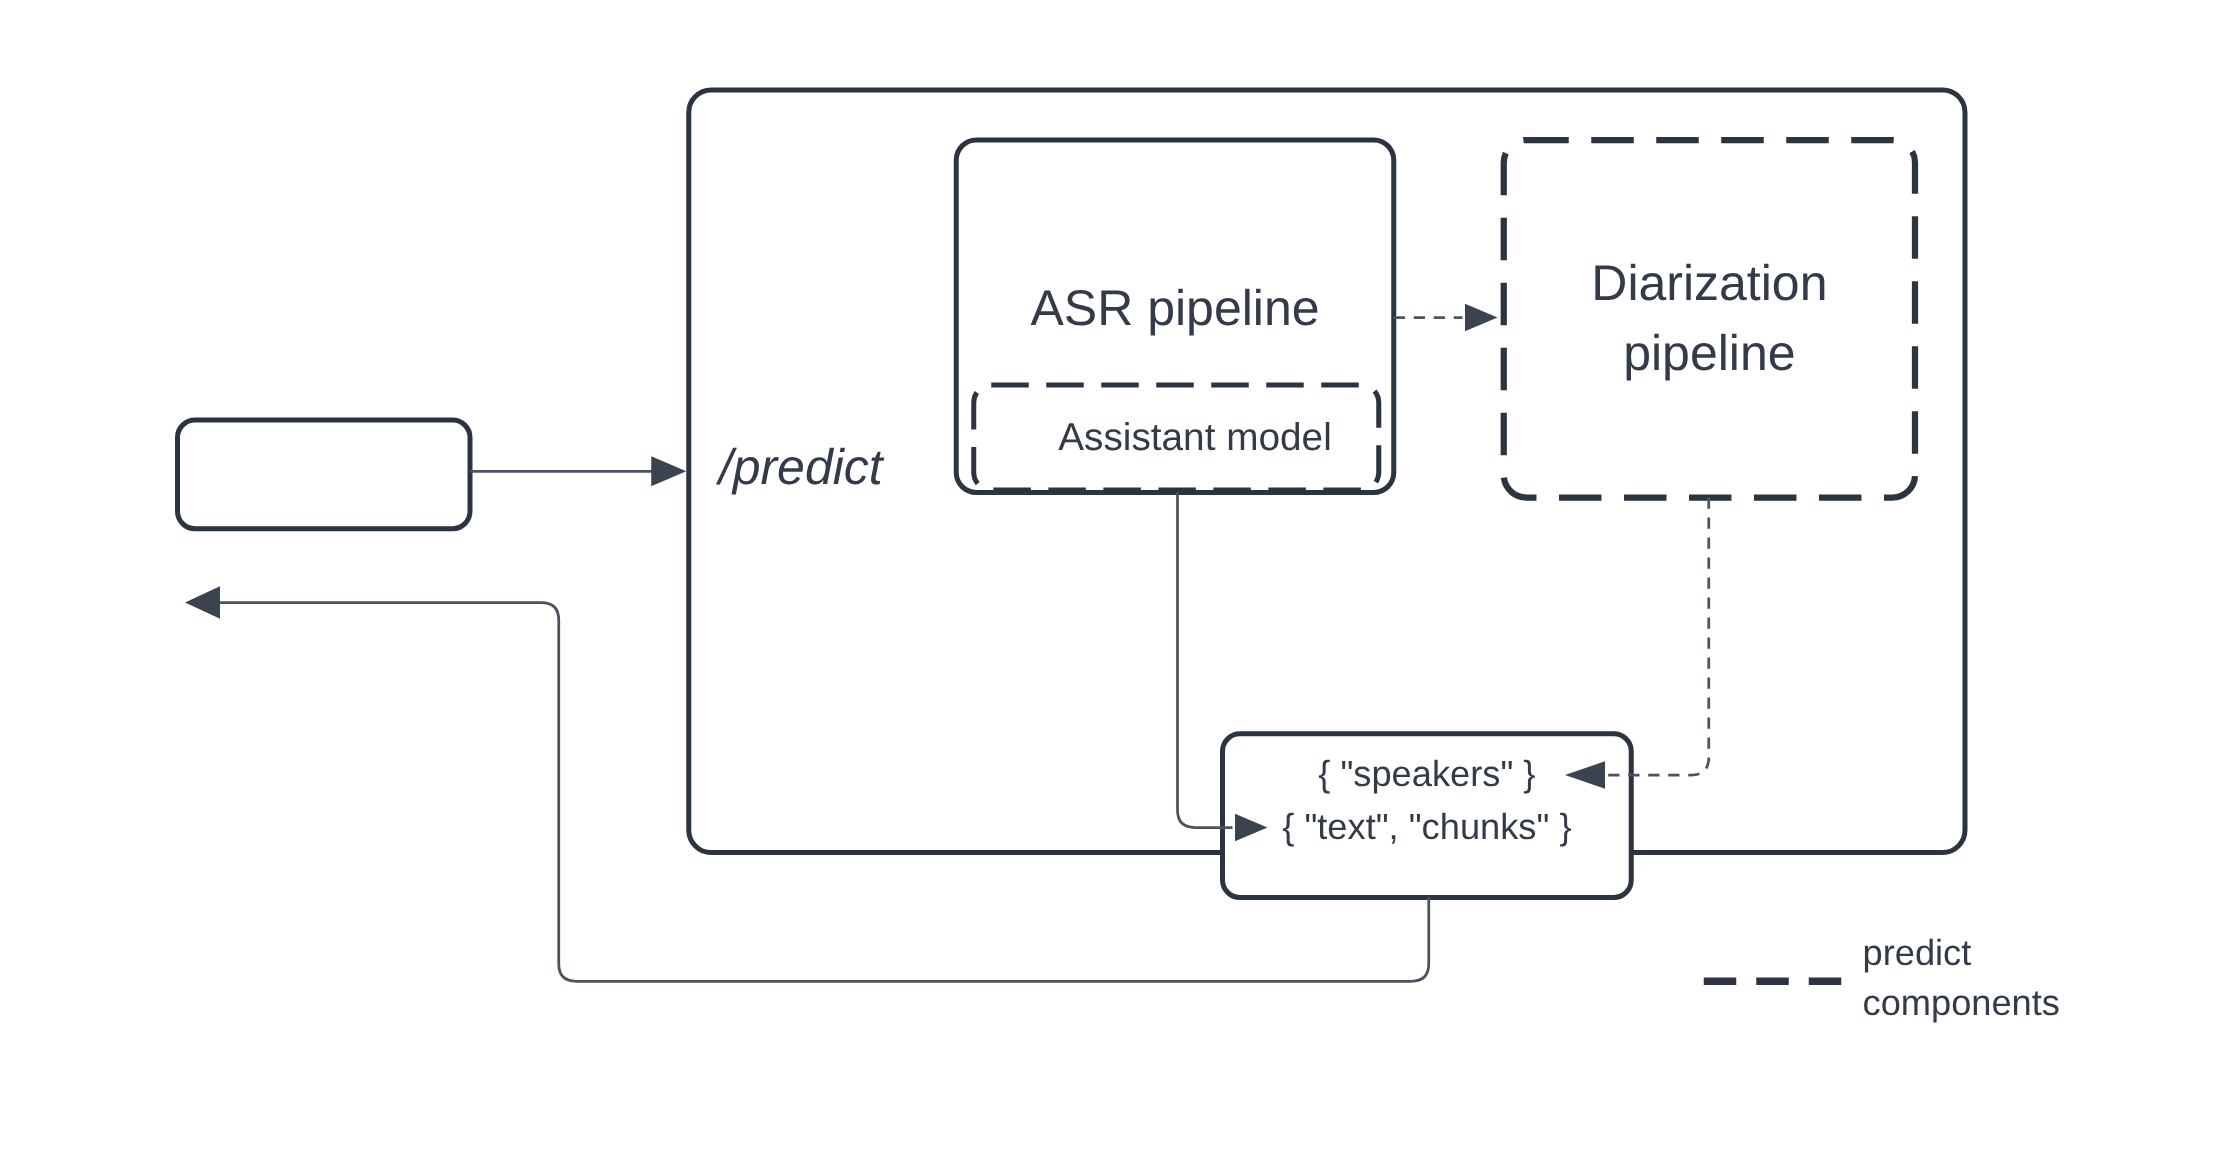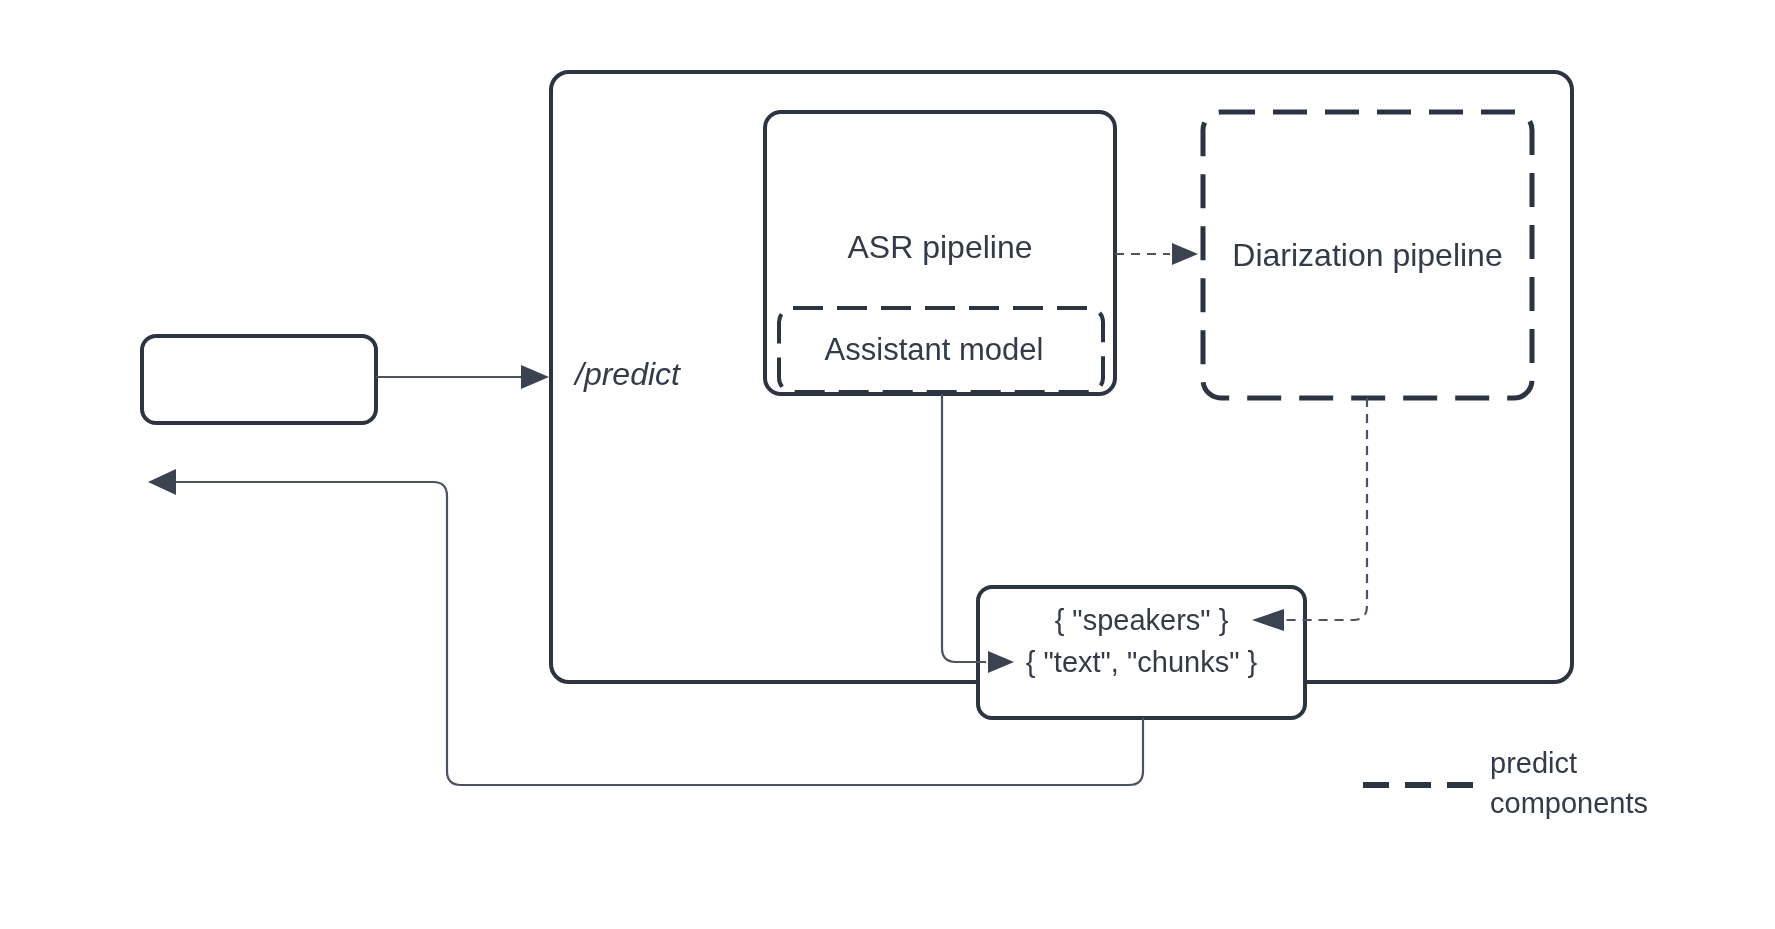--- a/index.html
+++ b/index.html
@@ -19,21 +19,21 @@
   .line{fill:none;stroke:var(--connector-line);stroke-width:2.2;}
   .dashedline{stroke-dasharray:9 7;}
   .head{fill:var(--arrowhead);stroke:none;}
   .legend-dash{fill:none;stroke:var(--box-stroke);stroke-width:6;stroke-dasharray:26 16;}
   .label{
     position:absolute;color:var(--text);display:flex;
     align-items:center;justify-content:center;text-align:center;
     white-space:pre;
   }
   .label.left{justify-content:flex-start;text-align:left;}
-  .t40{font-size:32px;line-height:48px;}
+  .t40{font-size:40px;line-height:48px;}
   .t31{font-size:31px;line-height:40px;}
   .t29{font-size:29px;line-height:40px;}
   .wrap{white-space:normal;}
 </style>
 </head>
 <body>
 
 <div class="canvas">
 
   <svg width="1775" height="929" viewBox="0 0 1775 929">
@@ -66,21 +66,21 @@
     <polygon points="148,482 176,469 176,495" class="head"></polygon>
 
     <line x1="1363" y1="785" x2="1476" y2="785" class="legend-dash"></line>
   </svg>
 
 
   <div class="label left t40" style="left:575px;top:350px;height:48px;font-style:italic;">/predict</div>
 
   <div class="label t40" style="left:765px;top:223px;width:350px;height:48px;">ASR pipeline</div>
 
-  <div class="label t31" style="left:772px;top:308px;width:324px;height:84px;">Assistant model</div>
+  <div class="label t31" style="left:794px;top:308px;width:324px;height:84px;">Assistant model</div>
 
   <div class="label t40 wrap" style="left:1203px;top:112px;width:329px;height:286px;line-height:56px;">Diarization pipeline</div>
 
   <div class="label t29" style="left:978px;top:598px;width:327px;height:44px;">{ "speakers" }</div>
 
   <div class="label t29" style="left:978px;top:640px;width:327px;height:44px;">{ "text", "chunks" }</div>
 
   <div class="label left t29 wrap" style="left:1490px;top:743px;width:178px;">predict components</div>
 
 </div>

